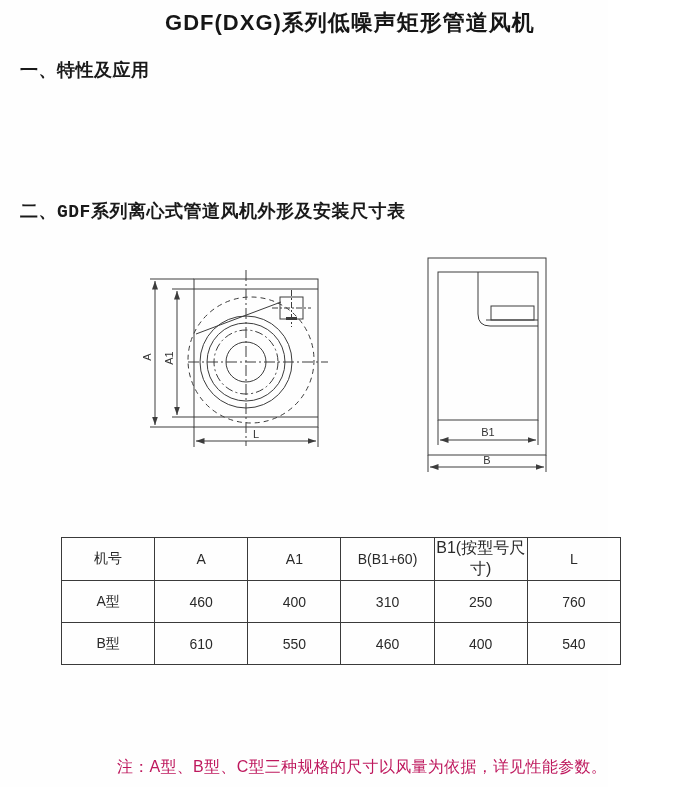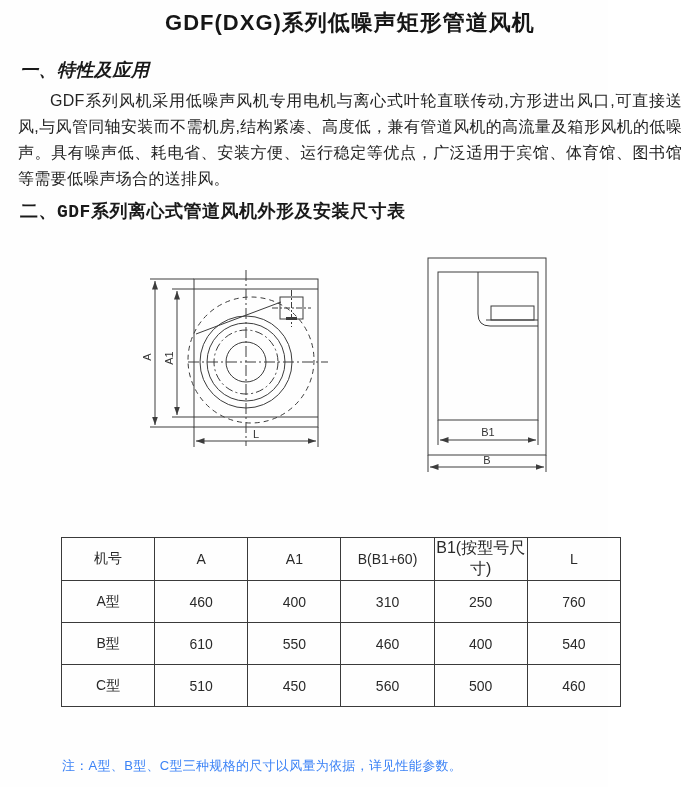--- a/index.html
+++ b/index.html
@@ -14,21 +14,21 @@
   .page{position:relative;width:608px;height:787px;background:#fefefe;}
   .doc-title{
     position:absolute;top:8px;left:0;width:700px;
     text-align:center;font-size:22px;font-weight:bold;
     letter-spacing:1px;color:#161616;
   }
   .sec-heading{
     position:absolute;left:20px;
     font-size:18px;font-weight:bold;color:#1a1a1a;letter-spacing:0.5px;
   }
-  #sec1-heading{top:58px;font-style:italic;}
+  #sec1-heading{top:58px;}
   #sec2-heading{top:199px;font-family:Liberation Mono, monospace;}
   .body-para{
     position:absolute;top:88px;left:18px;width:664px;
     font-size:16px;line-height:26px;text-align:justify;
     text-indent:2em;color:#242424;letter-spacing:0.3px;
   }
   .diagram-wrap{position:absolute;top:245px;left:0;width:700px;height:250px;}
   svg{display:block;}
   svg text{font-family:"Liberation Sans","DejaVu Sans",sans-serif;font-size:11px;fill:#333;}
   .dim-table{
@@ -38,33 +38,32 @@
   }
   .dim-table td,.dim-table th{
     border:1.5px solid #3a3a3a;text-align:center;vertical-align:middle;
     font-weight:normal;padding:0;
   }
   .dim-table tr{height:42px;}
   .dim-table tr.hdr{height:43px;}
   .dim-table th.small{font-size:16px;}
   .note-line{
     position:absolute;top:757px;left:62px;width:600px;
-    font-size:13px;color:#3b82f6;letter-spacing:0.3px;
+    font-size:16px;color:#be185d;letter-spacing:0.3px;text-align:center;
   }
 </style>
 </head>
 <body>
 
 <div class="page">
 
   <div class="doc-title">GDF(DXG)系列低噪声矩形管道风机</div>
 
   <div id="sec1-heading" class="sec-heading">一、特性及应用</div>
 
-  <div class="body-para">GDF系列风机采用低噪声风机专用电机与离心式叶轮直联传动,方形进出风口,可直接送风,与风管同轴安装而不需机房,结构紧凑、高度低，兼有管道风机的高流量及箱形风机的低噪声。具有噪声低、耗电省、安装方便、运行稳定等优点，广泛适用于宾馆、体育馆、图书馆等需要低噪声场合的送排风。</div>
 
   <div id="sec2-heading" class="sec-heading">二、GDF系列离心式管道风机外形及安装尺寸表</div>
 
   <div class="diagram-wrap">
     <svg width="700" height="250" viewBox="0 245 700 250">
       <defs>
         <marker id="arw" markerWidth="9" markerHeight="7" refX="8.5" refY="3" orient="auto-start-reverse" markerUnits="userSpaceOnUse">
           <path d="M0,0 L8.5,3 L0,6 Z" fill="#3c3c3c"></path>
         </marker>
       </defs>
@@ -152,26 +151,18 @@
         <td>760</td>
       </tr>
       <tr>
         <td>B型</td>
         <td>610</td>
         <td>550</td>
         <td>460</td>
         <td>400</td>
         <td>540</td>
       </tr>
-      <tr>
-        <td>C型</td>
-        <td>510</td>
-        <td>450</td>
-        <td>560</td>
-        <td>500</td>
-        <td>460</td>
-      </tr>
     </tbody>
   </table>
 
   <div class="note-line">注：A型、B型、C型三种规格的尺寸以风量为依据，详见性能参数。</div>
 
 </div>
 
 </body></html>

